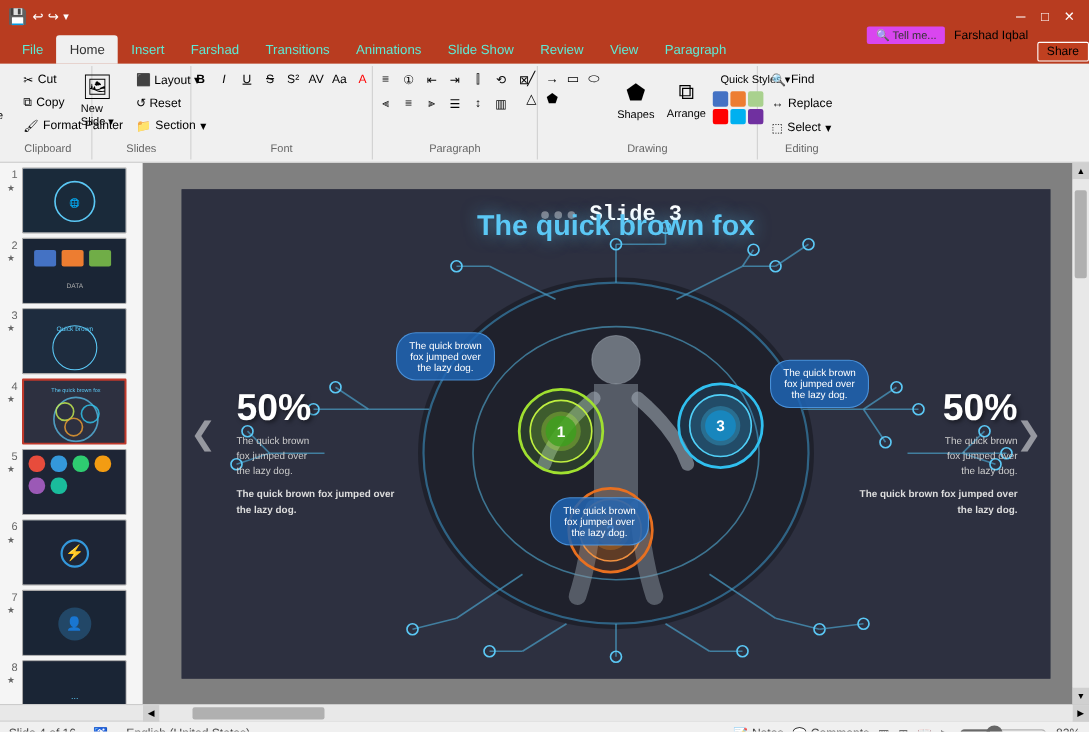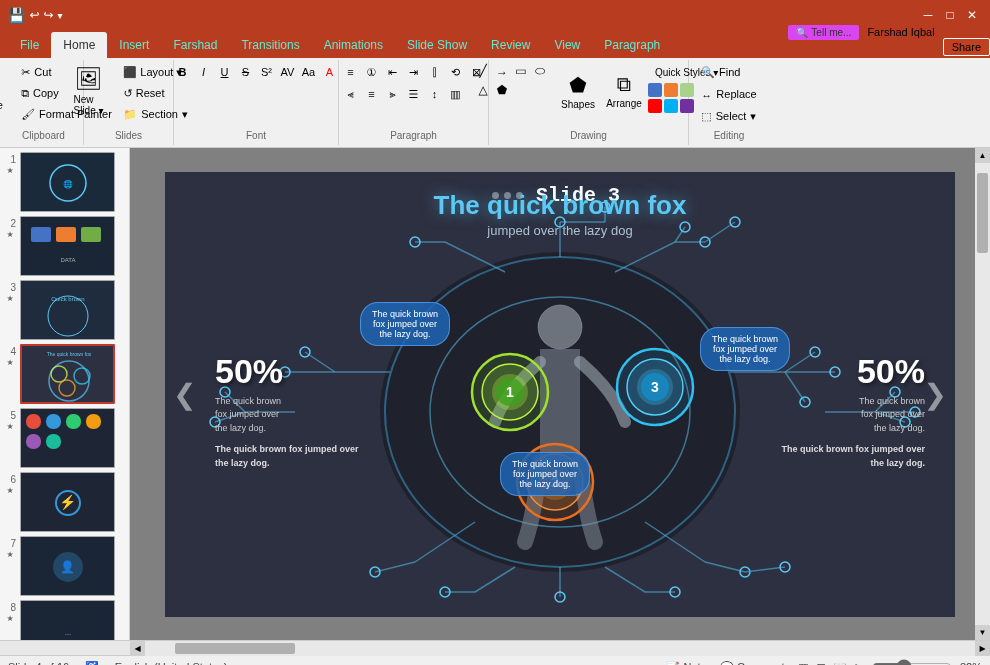--- a/index.html
+++ b/index.html
@@ -517,21 +517,20 @@
 
       <div style="position:absolute;top:12px;left:50%;transform:translateX(-50%);display:flex;align-items:center;gap:5px;">
         <div style="width:7px;height:7px;background:rgba(255,255,255,0.4);border-radius:50%;"></div>
         <div style="width:7px;height:7px;background:rgba(255,255,255,0.4);border-radius:50%;"></div>
         <div style="width:7px;height:7px;background:rgba(255,255,255,0.4);border-radius:50%;"></div>
         <div style="font-size:20px;font-weight:bold;color:white;margin:0 8px;font-family:Liberation Mono, monospace;">Slide 3</div>
       </div>
 
       <div style="position:absolute;top:18px;left:0;right:0;text-align:center;">
         <div style="font-size:26px;font-weight:bold;color:#5bc8f5;text-shadow:0 0 15px rgba(91,200,245,0.6);">The quick brown fox</div>
-        <div style="font-size:13px;color:#aac0d0;margin-top:2px;">jumped over the lazy dog</div>
       </div>
 
       <div class="info-box" style="left:195px;top:130px;width:90px;background:rgba(30,100,180,0.85);">
         <span>The quick brown fox jumped over the lazy dog.</span>
       </div>
 
       <div class="info-box" style="left:335px;top:280px;width:90px;background:rgba(30,100,180,0.85);">
         <span>The quick brown fox jumped over the lazy dog.</span>
       </div>
 

